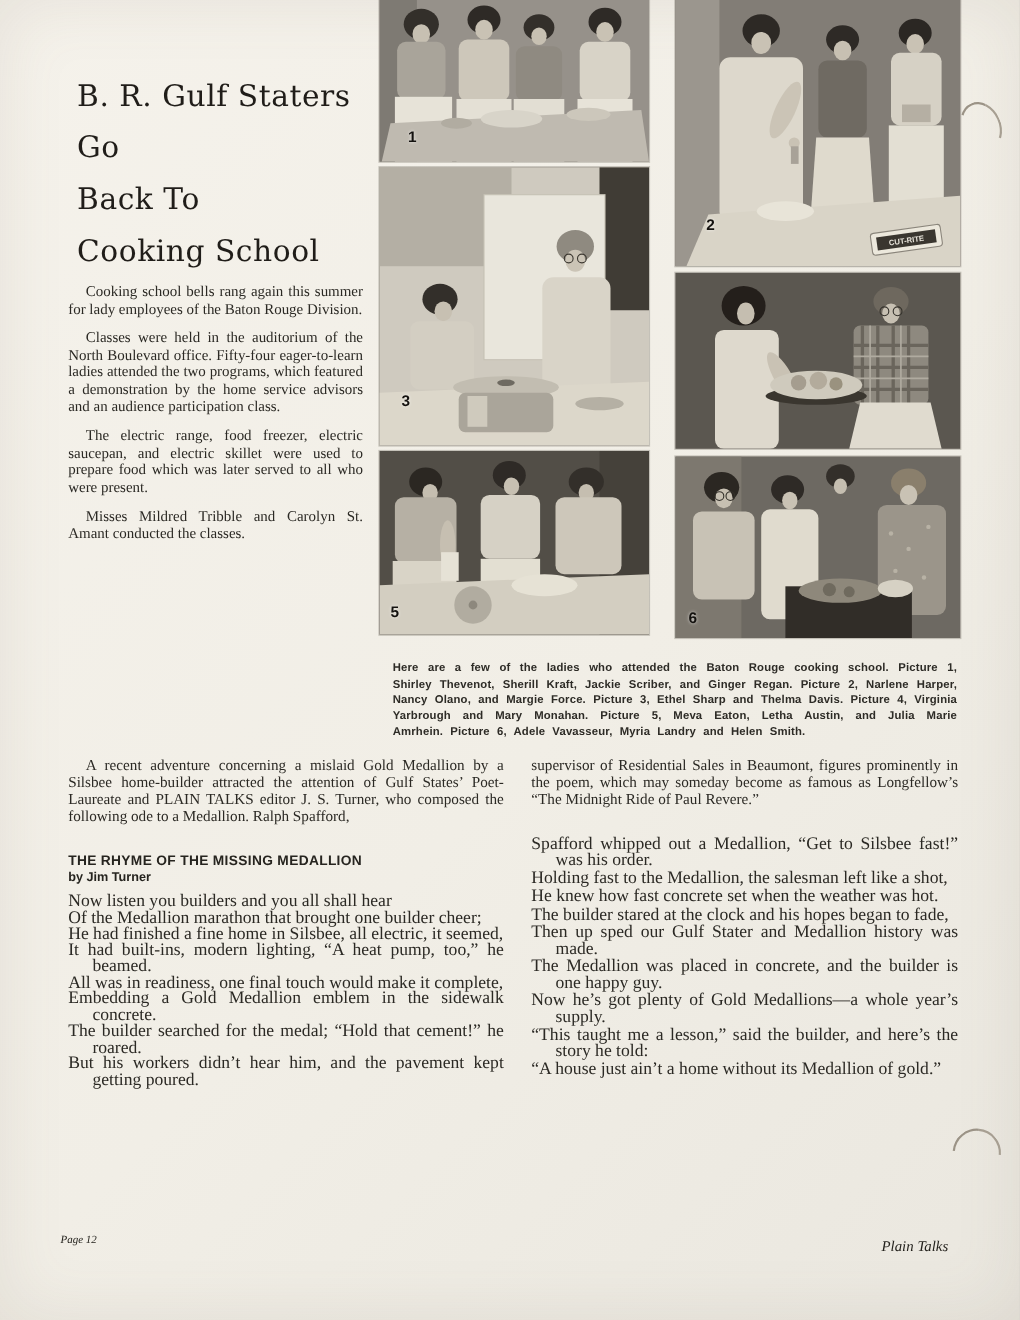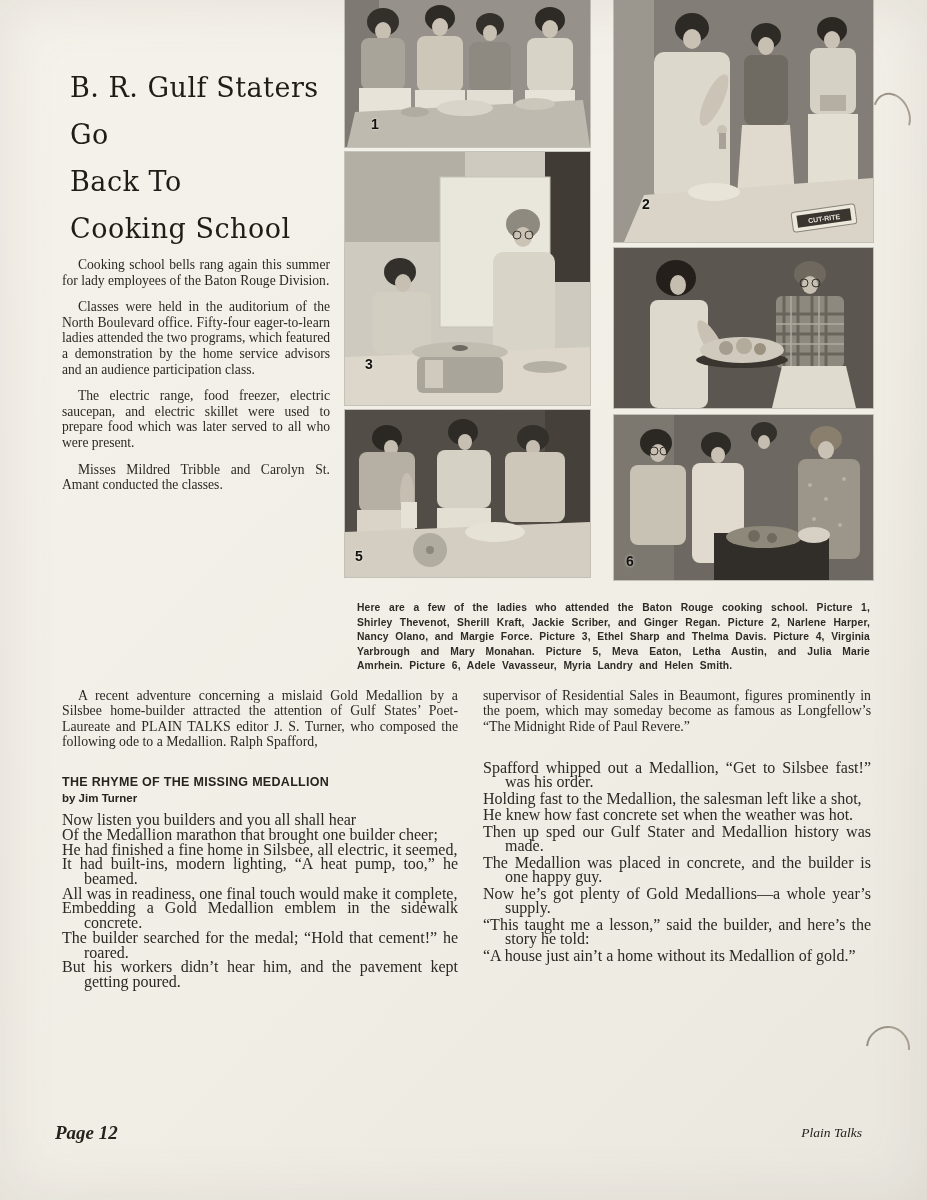--- a/index.html
+++ b/index.html
@@ -35,22 +35,22 @@
   .story-left p.intro{text-indent:16px;}
   .poem-title{margin:26px 0 0;font-family:"Liberation Sans",sans-serif;font-weight:bold;
               font-size:12.5px;letter-spacing:.3px;text-align:left;color:#26241f;}
   .poem-byline{margin:3px 0 9px;font-family:"Liberation Sans",sans-serif;font-weight:bold;
                font-size:11.5px;text-align:left;color:#26241f;}
   .poem{font-size:16px;line-height:14.7px;color:#2b2924;}
   .poem .line{margin:0;padding-left:22px;text-indent:-22px;text-align:justify;}
   .poem-right{margin-top:27px;}
   .poem-right .line{margin-bottom:2px;line-height:14.5px;}
   
-  .footer-left{position:absolute;left:55px;top:1122px;font-weight:bold;font-style:italic;
-               font-size:19px;color:#24221d;}
+  .footer-left{position:absolute;left:55px;top:1122px;font-weight:normal;font-style:italic;
+               font-size:10px;color:#24221d;}
   .footer-right{position:absolute;left:600px;top:1125px;width:262px;text-align:right;
                 font-weight:normal;font-style:italic;font-size:13.5px;color:#24221d;}
   
   .arc{position:absolute;border-radius:50%;border:2px solid transparent;}
   .arc1{left:874px;top:92px;width:32px;height:42px;
         border-top-color:#9b9386;border-right-color:#a79f92;transform:rotate(-24deg);}
   .arc2{left:866px;top:1026px;width:40px;height:40px;
         border-top-color:#9b9386;border-right-color:#a79f92;transform:rotate(-40deg);}
 </style>
 </head>
@@ -250,20 +250,21 @@
       <p class="line">But his workers didn’t hear him, and the pavement kept getting poured.</p>
     </div>
   </section>
 
   <section class="story-col story-right">
     <p class="intro">supervisor of Residential Sales in Beaumont, figures prominently in the poem, which may someday become as famous as Longfellow’s “The Midnight Ride of Paul Revere.”</p>
     <div class="poem poem-right">
       <p class="line">Spafford whipped out a Medallion, “Get to Silsbee fast!” was his order.</p>
       <p class="line">Holding fast to the Medallion, the salesman left like a shot,</p>
       <p class="line">He knew how fast concrete set when the weather was hot.</p>
+      <p class="line">The builder stared at the clock and his hopes began to fade,</p>
       <p class="line">Then up sped our Gulf Stater and Medallion history was made.</p>
       <p class="line">The Medallion was placed in concrete, and the builder is one happy guy.</p>
       <p class="line">Now he’s got plenty of Gold Medallions—a whole year’s supply.</p>
       <p class="line">“This taught me a lesson,” said the builder, and here’s the story he told:</p>
       <p class="line">“A house just ain’t a home without its Medallion of gold.”</p>
     </div>
   </section>
 
   <div class="footer-left">Page 12</div>
   <div class="footer-right">Plain Talks</div>

